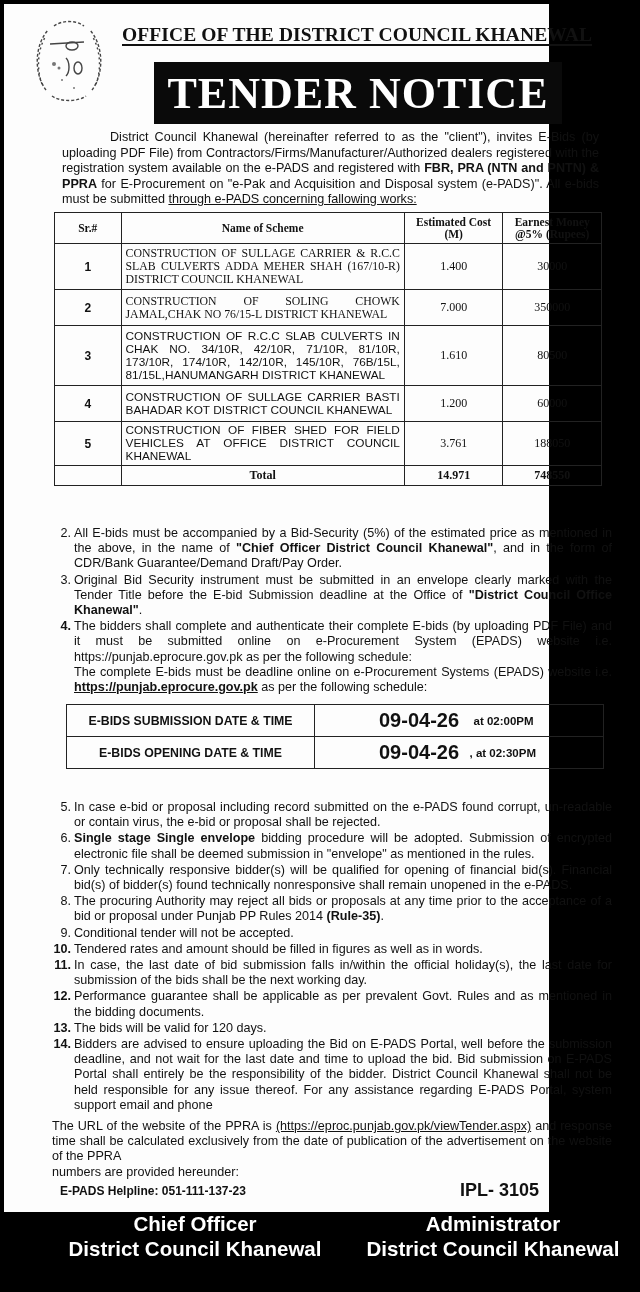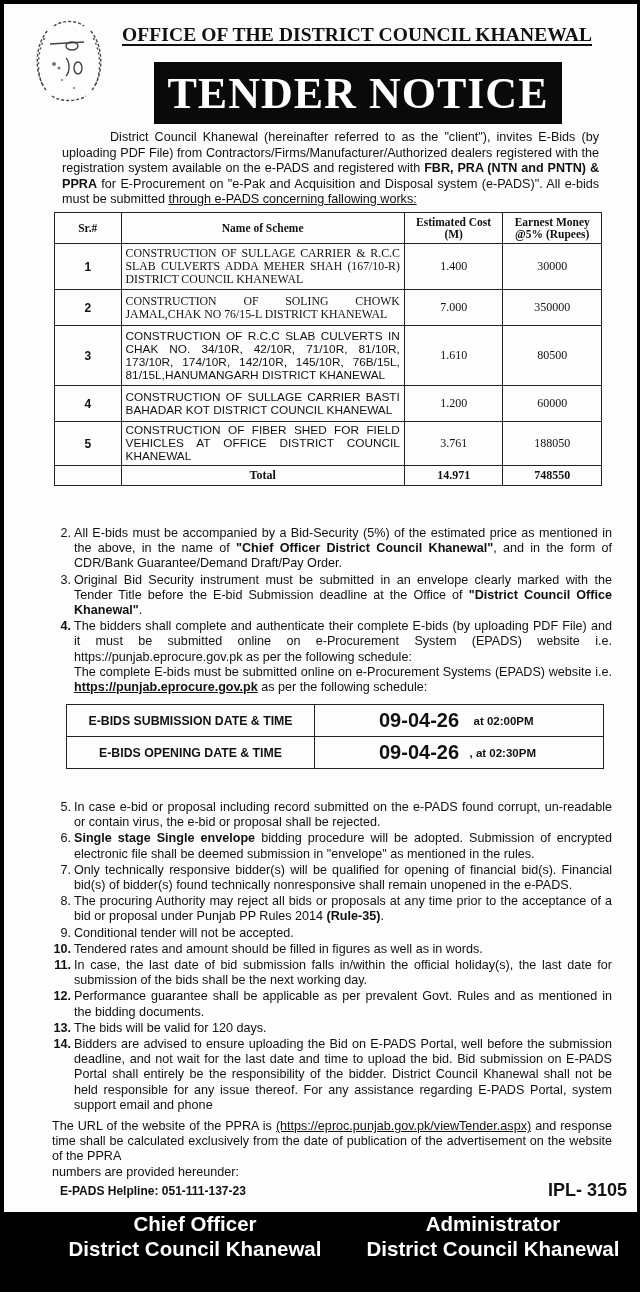--- a/index.html
+++ b/index.html
@@ -2,21 +2,21 @@
 <html><head>
   <meta charset="utf-8">
   <style>
     * { box-sizing: border-box; margin: 0; padding: 0; }
     html, body { width: 640px; height: 1292px; background: #000; overflow: hidden; }
     body { font-family: "Liberation Sans", sans-serif; color: #111; }
     .page {
       position: absolute; left: 0; top: 0; width: 640px; height: 1292px; background: #000;
     }
     .paper {
-      position: absolute; left: 4px; top: 4px; width: 633px; height: 1208px;
+      position: absolute; left: 4px; top: 4px; width: 545px; height: 1208px;
       background: #fdfdfd;
     }
     .logo {
       position: absolute; left: 28px; top: 14px; width: 74px; height: 88px;
     }
     .office-title {
       position: absolute; left: 118px; top: 20px; width: 460px;
       font-family: "Liberation Serif", serif; font-weight: bold; font-size: 19.5px;
       letter-spacing: 0.1px; text-decoration: underline; text-decoration-thickness: 2px;
       text-underline-offset: 3px; color: #111; white-space: nowrap;
@@ -187,21 +187,21 @@
         <span class="txt"><span>All E-bids must be accompanied by a Bid-Security (5%) of the estimated price as mentioned in the above, in the name of </span><b>"Chief Officer District Council Khanewal"</b><span>, and in the form of CDR/Bank Guarantee/Demand Draft/Pay Order.</span></span>
       </div>
       <div class="clause">
         <span class="no">3.</span>
         <span class="txt"><span>Original Bid Security instrument must be submitted in an envelope clearly marked with the Tender Title before the E-bid Submission deadline at the Office of </span><b>"District Council Office Khanewal"</b><span>.</span></span>
       </div>
       <div class="clause">
         <span class="no b">4.</span>
         <span class="txt">
           <span>The bidders shall complete and authenticate their complete E-bids (by uploading PDF File) and it must be submitted online on e-Procurement System (EPADS) website i.e. https://punjab.eprocure.gov.pk as per the following schedule:</span><br>
-          <span>The complete E-bids must be submitted online on e-Procurement Systems (EPADS) website i.e. </span><span class="link-u">https://punjab.eprocure.gov.pk</span><span> as per the following schedule:</span>
+          <span>The complete E-bids must be deadline online on e-Procurement Systems (EPADS) website i.e. </span><span class="link-u">https://punjab.eprocure.gov.pk</span><span> as per the following schedule:</span>
         </span>
       </div>
     </div>
 
     <table class="schedule">
       <tbody>
           <tr>
         <td class="sch-label">E-BIDS SUBMISSION DATE &amp; TIME</td>
         <td class="sch-value">
           <span class="sch-date">09-04-26</span>

